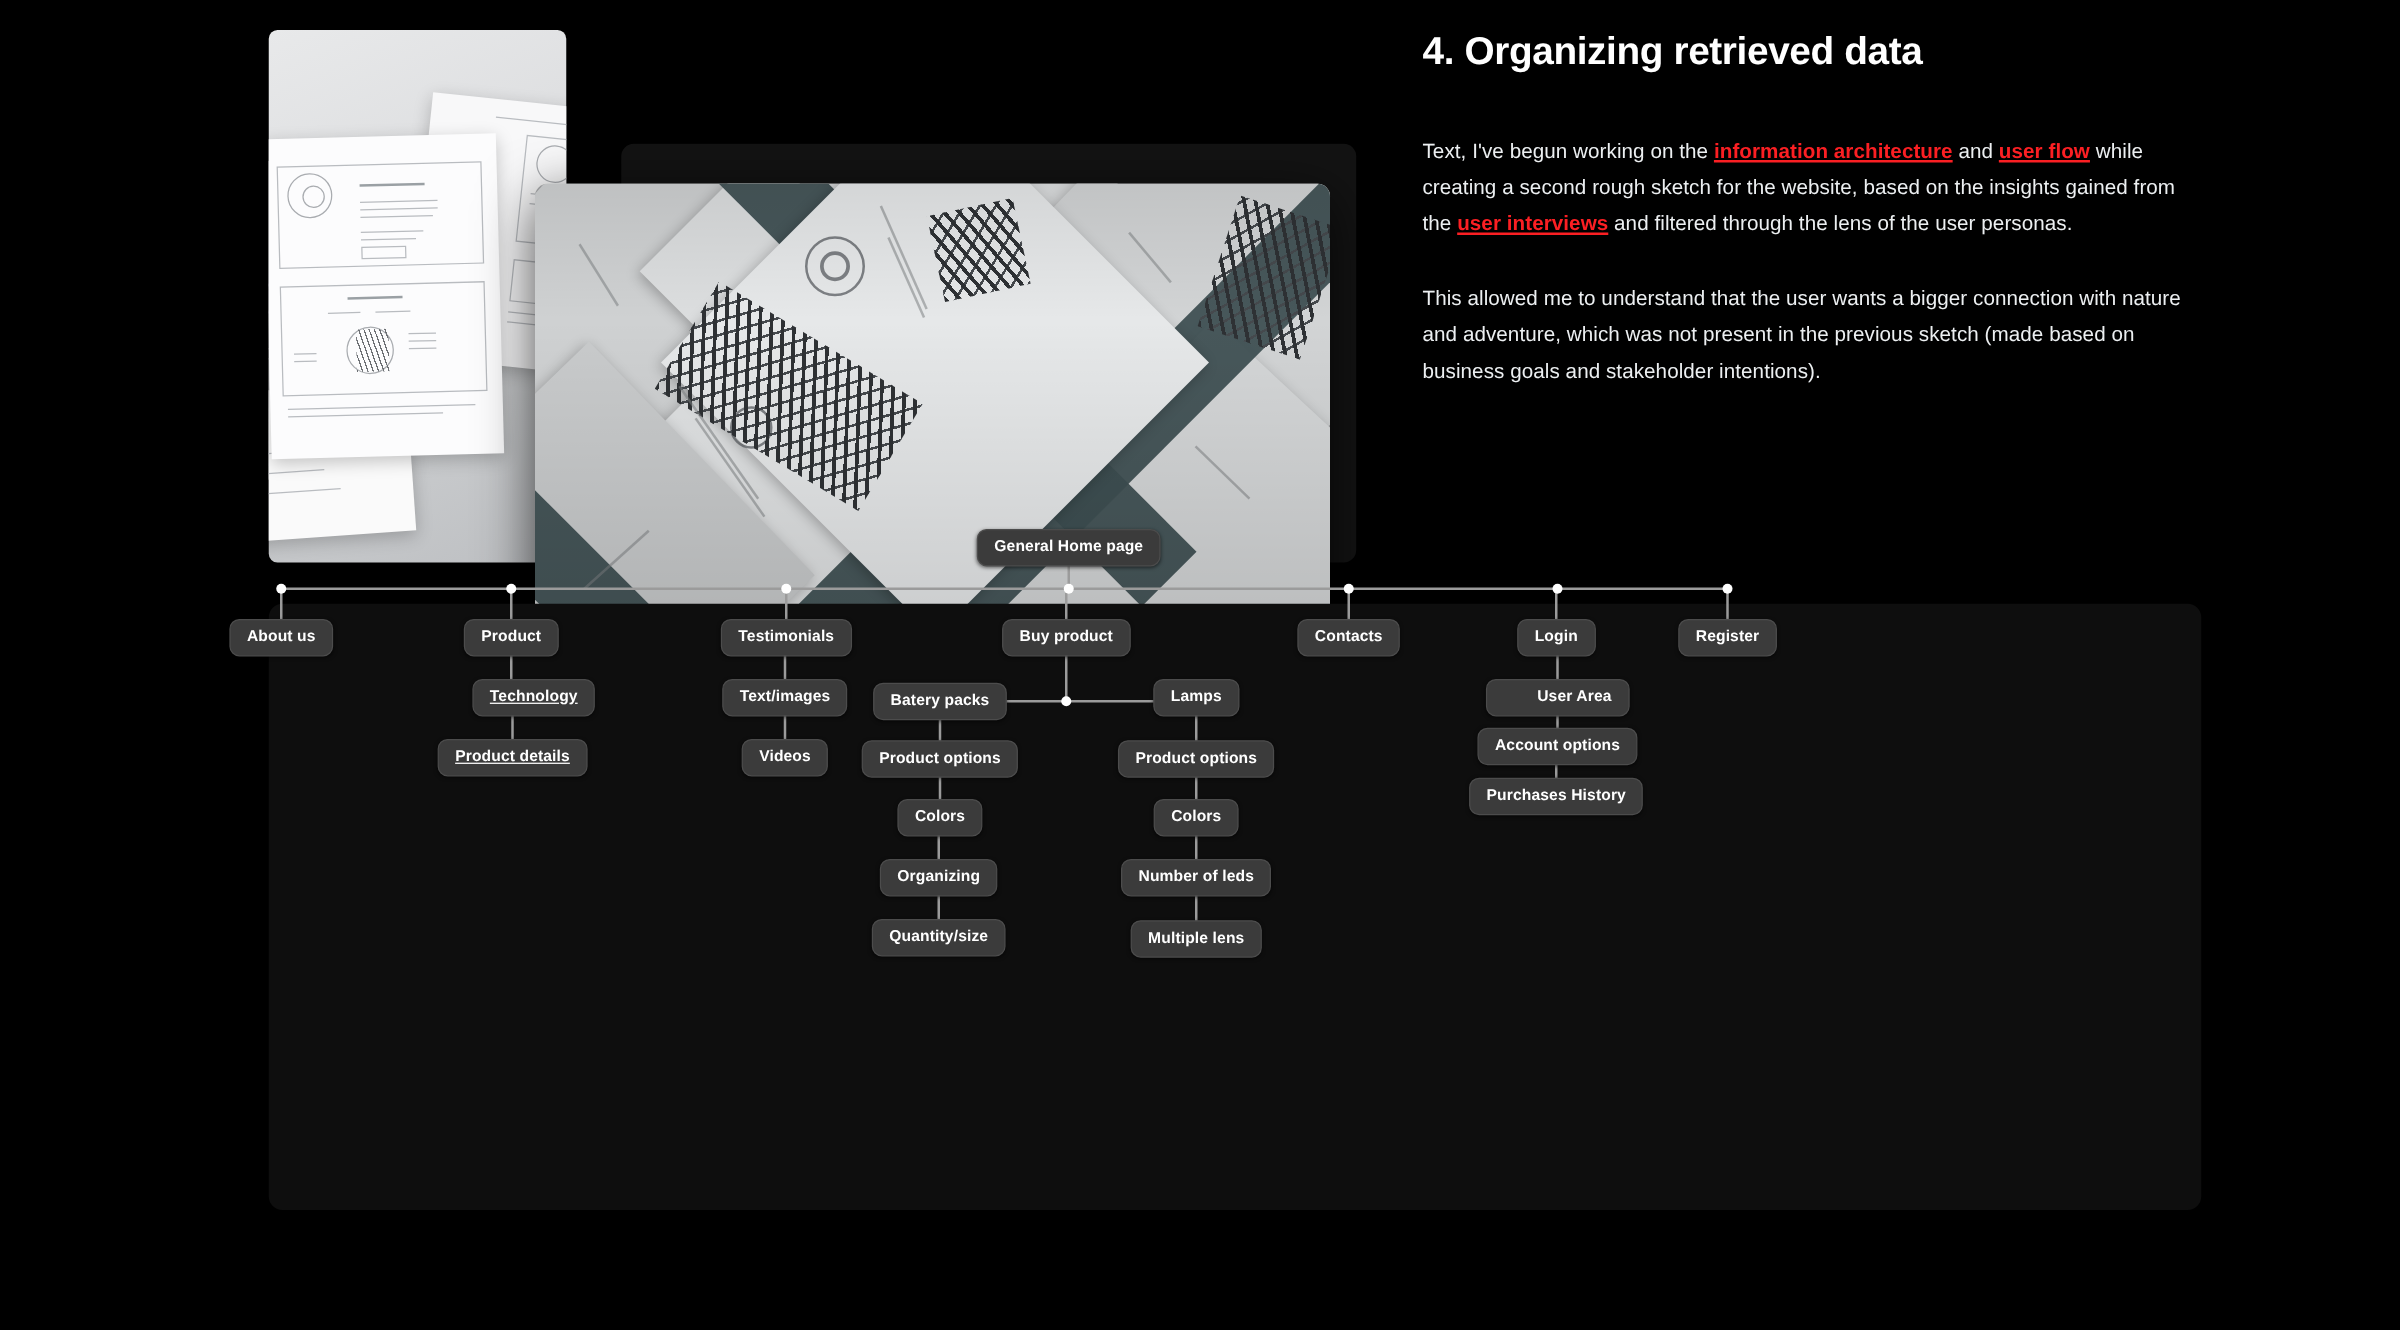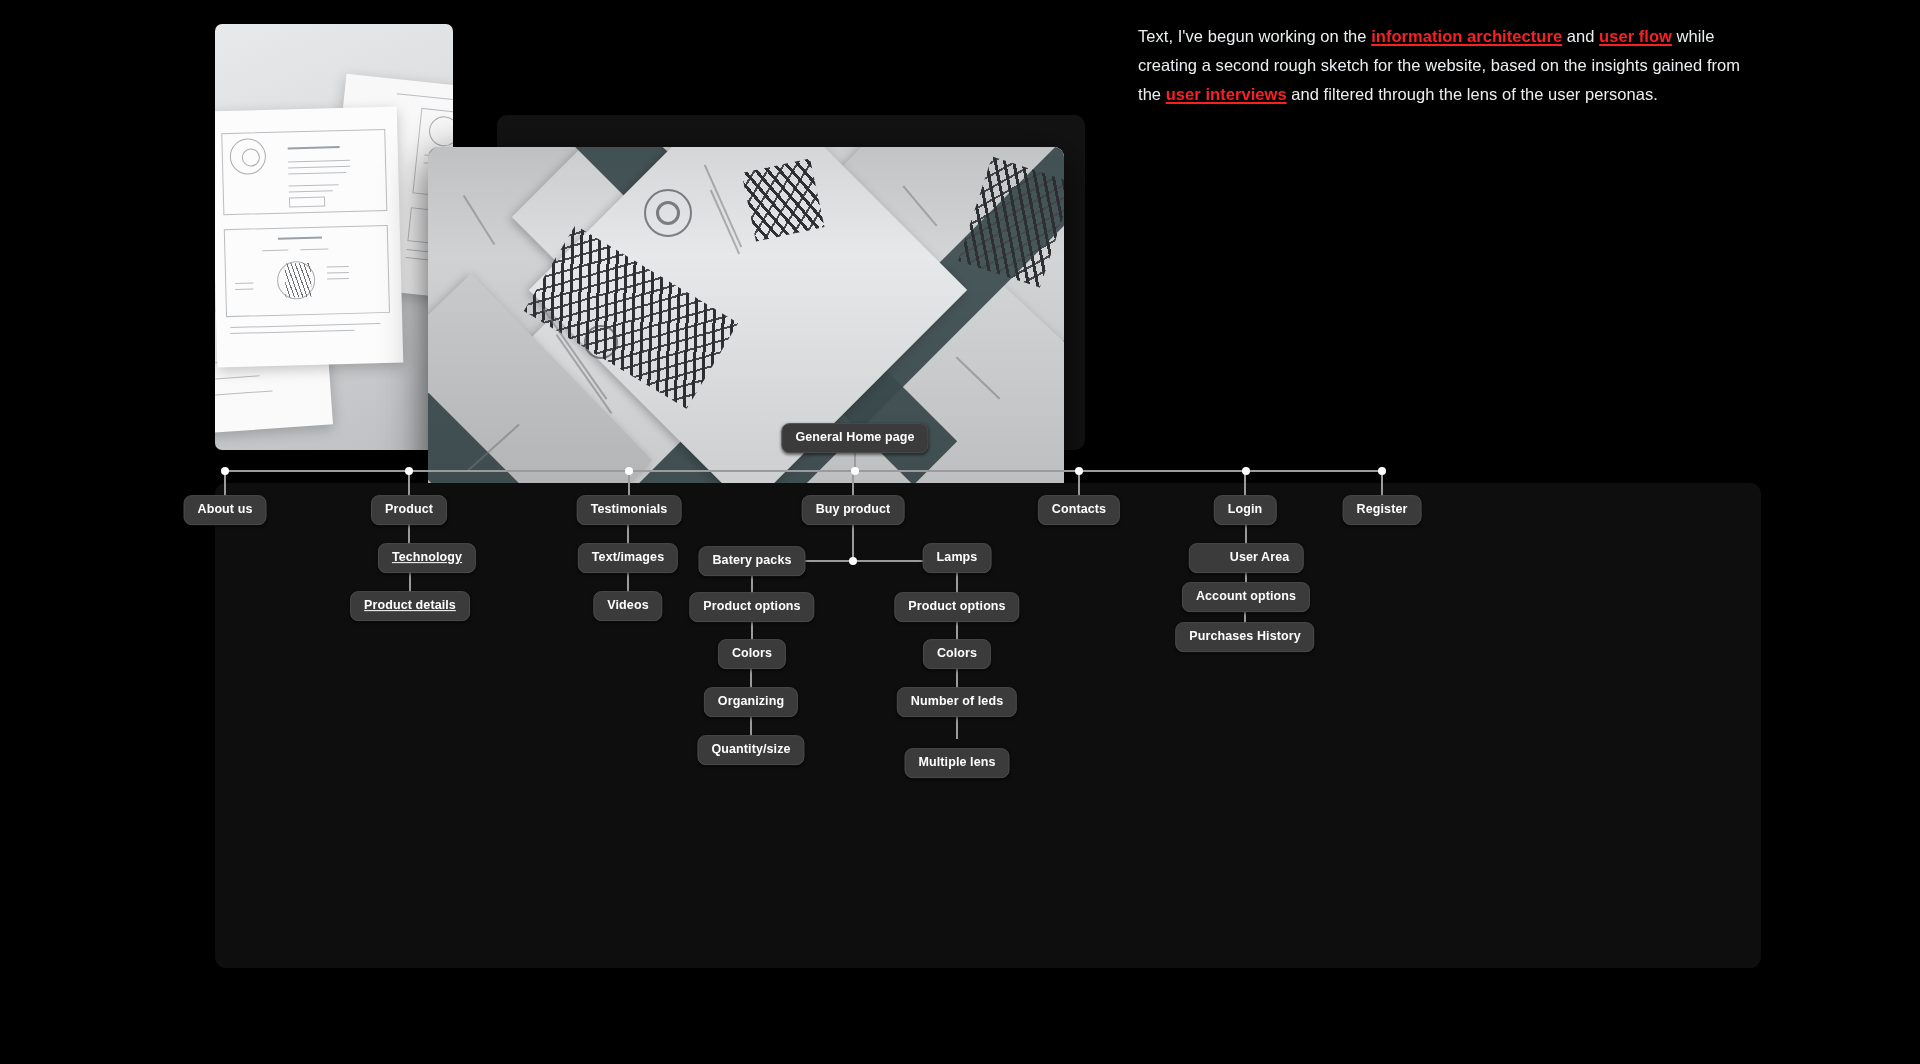--- a/index.html
+++ b/index.html
@@ -197,23 +197,25 @@
     <div class="pencil" style="left:466px;top:58px;width:52px;height:2px;transform:rotate(50deg);"></div>
     <div class="pencil" style="left:22px;top:72px;width:58px;height:2px;transform:rotate(58deg);"></div>
     <div class="pencil" style="left:520px;top:230px;width:60px;height:2px;transform:rotate(44deg);"></div>
     <div class="pencil" style="left:30px;top:300px;width:70px;height:2px;transform:rotate(-42deg);"></div>
 
     <div class="vignette"></div>
   </div>
 </div>
 
 <div id="text-column">
+  <h1 id="page-title">4. Organizing retrieved data</h1>
 
   <p class="para" id="para-1"><span>Text, I've begun working on the </span><a class="hl">information architecture</a><span> and </span><a class="hl">user flow</a><span> while creating a second rough sketch for the website, based on the insights gained from the </span><a class="hl">user interviews</a><span> and filtered through the lens of the user personas.</span></p>
 
+  <p class="para" id="para-2">This allowed me to understand that the user wants a bigger connection with nature and adventure, which was not present in the previous sketch (made based on business goals and stakeholder intentions).</p>
 </div>
 
 <div id="sitemap-panel">
   <div id="sitemap-canvas">
       <div class="edge edge-h" style="top: -12.75px; left: 10px; width: 1157px;"></div>
       <div class="edge edge-v" style="left: 639.25px; top: -33px; height: 21px;"></div>
       <div class="edge edge-v" style="left: 9.25px; top: -12px; height: 27px;"></div>
       <div class="edge edge-v" style="left: 193.25px; top: -12px; height: 27px;"></div>
       <div class="edge edge-v" style="left: 413.25px; top: -12px; height: 27px;"></div>
       <div class="edge edge-v" style="left: 637.25px; top: -12px; height: 27px;"></div>
@@ -260,17 +262,17 @@
     <div class="node" style="left: 413px; top: 123px;">Videos</div>
     <div class="node" style="left: 537px; top: 78px;">Batery packs</div>
     <div class="node" style="left: 742px; top: 75px;">Lamps</div>
     <div class="node" style="left: 537px; top: 124px;">Product options</div>
     <div class="node" style="left: 537px; top: 171px;">Colors</div>
     <div class="node" style="left: 536px; top: 219px;">Organizing</div>
     <div class="node" style="left: 536px; top: 267px;">Quantity/size</div>
     <div class="node" style="left: 742px; top: 124px;">Product options</div>
     <div class="node" style="left: 742px; top: 171px;">Colors</div>
     <div class="node" style="left: 742px; top: 219px;">Number of leds</div>
-    <div class="node" style="left: 742px; top: 268px; margin-top: 12px;">Multiple lens</div>
+    <div class="node" style="left: 742px; top: 268px;">Multiple lens</div>
     <div class="node" style="left: 1031px; top: 75px; padding-left: 40px;">User Area</div>
     <div class="node" style="left: 1031px; top: 114px;">Account options</div>
     <div class="node" style="left: 1030px; top: 154px;">Purchases History</div>
   </div>
 
 </body></html>

